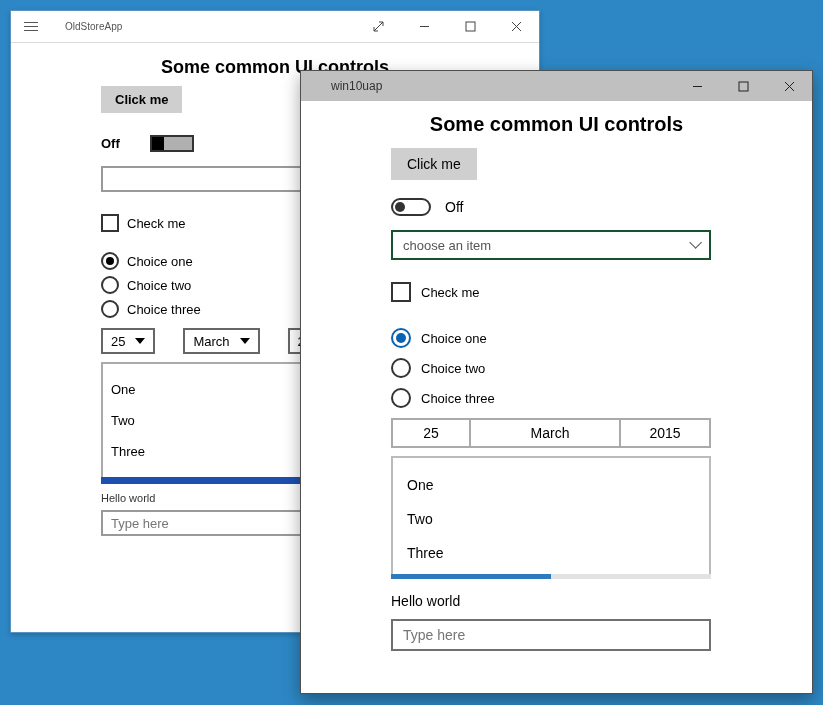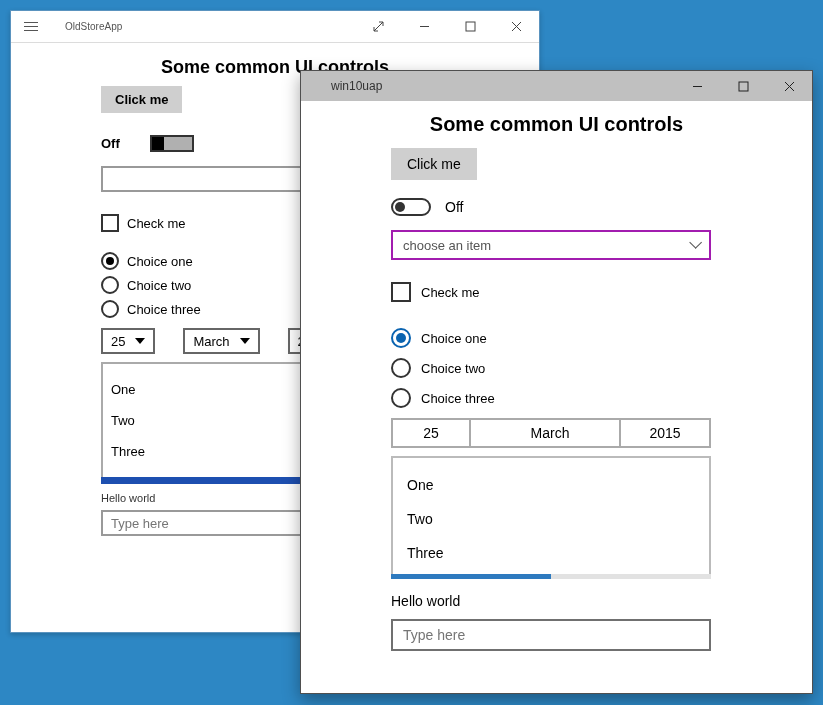--- a/index.html
+++ b/index.html
@@ -143,21 +143,21 @@
     position:relative;
   }
   .new-toggle .knob{
     position:absolute; left:2px; top:2px;
     width:10px; height:10px; background:#333; border-radius:50%;
   }
   .new-toggle-label{ font-size:14px;}
   .new-combo{
     margin-top:14px;
     height:30px;
-    border:2px solid #a21caf;
+    border:2px solid #14532d;
     display:flex; align-items:center;
     padding:0 10px;
     justify-content:space-between;
     color:#555;
     width:320px;
   }
   .new-combo .chev{ width:10px; height:10px;}
   .new-combo .chev::before{
     content:""; display:block;
     width:8px; height:8px;

